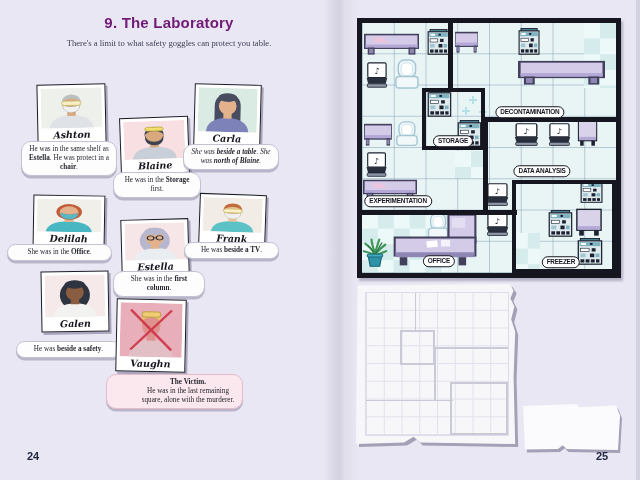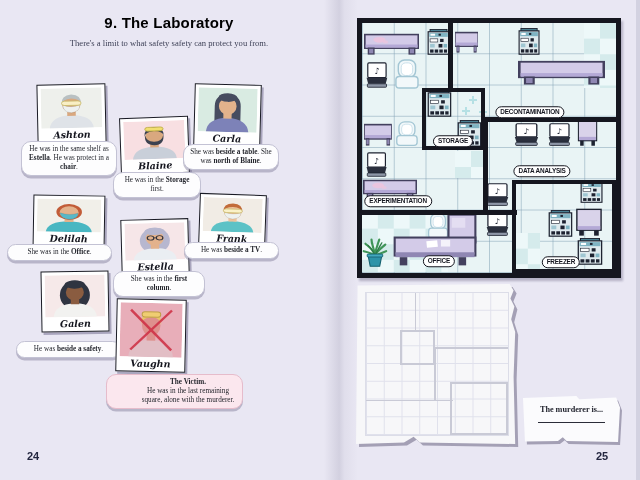--- a/index.html
+++ b/index.html
@@ -2,21 +2,21 @@
 <html><head>
 <meta charset="utf-8">
 <style>
   html,body{margin:0;padding:0;}
   .stage{position:relative;width:640px;height:480px;background:#e9e7f3;overflow:hidden;
          font-family:"Liberation Serif",serif;}
   .spine{position:absolute;left:324px;top:0;width:34px;height:480px;pointer-events:none;
          background:linear-gradient(90deg,transparent,rgba(60,55,95,.13) 45%,rgba(60,55,95,.05) 60%,transparent);}
   .edge-r{position:absolute;right:0;top:0;width:4px;height:480px;background:rgba(60,55,95,.12);}
   .title{position:absolute;left:0;top:14px;width:338px;text-align:center;
-         font:bold 15px "Liberation Sans",sans-serif;color:#000000;letter-spacing:.2px;}
+         font:bold 15px "Liberation Sans",sans-serif;color:#701a75;letter-spacing:.2px;}
   .subtitle{position:absolute;left:0;top:38px;width:338px;text-align:center;
          font:8.6px "Liberation Serif",serif;color:#3c3f55;}
   .pagenum{position:absolute;top:450px;font:bold 11px "Liberation Sans",sans-serif;color:#23263f;}
   .pagenum.l{left:27px}.pagenum.r{left:596px}
   
   .card{position:absolute;background:#fff;border:1.6px solid #191a24;padding:3px 3px 0;
         box-shadow:2px 2.5px 0 rgba(105,100,135,.5);}
   .card svg{display:block}
   .nm{text-align:center;font:italic bold 9.5px "DejaVu Serif",serif;color:#15161f;padding:1px 0 2px;}
   .bubble{position:absolute;background:#fdfdfe;border:1.2px solid #c3c2d4;border-radius:10px;
@@ -61,21 +61,21 @@
        clip-path:polygon(0 6%,55% 2%,58% 9%,96% 5%,100% 26%,98% 98%,45% 96%,41% 88%,36% 96%,2% 97%);}
   .mn-text{padding-top:10px;text-align:center;font:bold 8.2px "Liberation Serif",serif;color:#1d1f2a;}
   .mn-line{width:70%;margin:8px auto 0;border-top:1.3px solid #2a2c38;}
 </style>
 </head>
 <body>
 
 <div class="stage">
   <div class="page-left">
     <div class="title">9. The Laboratory</div>
-    <div class="subtitle">There's a limit to what safety safety can protect you from.</div>
+    <div class="subtitle">There's a limit to what safety goggles can protect you table.</div>
     <div id="suspects">
         <div class="card" style="left: 37px; top: 84px; width: 61px; transform: rotate(-1.2deg);">
           <svg viewBox="0 0 100 92" preserveAspectRatio="none" width="100%" height="40">
             <rect x="0" y="0" width="100" height="92" fill="#eef0ec"></rect>
             <path d="M14,92 Q16,64 50,62 Q84,64 86,92 Z" fill="#dfe3e8"></path>
             <rect x="43" y="48" width="14" height="16" fill="#d9a87f"></rect>
             <ellipse cx="50" cy="38" rx="15" ry="18" fill="#d9a87f"></ellipse>
             <path d="M34,38 Q33,16 50,15 Q67,16 66,38 Q65,25 50,24 Q35,25 34,38 Z" fill="#b9c0c2"></path>
             <path d="M36,39 Q36,55 50,57 Q64,55 64,39 Q57,43 50,43 Q43,43 36,39 Z" fill="#eef1f0" stroke="rgba(0,0,0,.18)" stroke-width="1"></path>
             <rect x="34" y="30" width="32" height="10" rx="5" fill="rgba(252,246,205,.9)" stroke="#c9ba6a" stroke-width="1.6"></rect>
@@ -100,21 +100,21 @@
           <svg viewBox="0 0 100 92" preserveAspectRatio="none" width="100%" height="44">
             <rect x="0" y="0" width="100" height="92" fill="#d9ebe2"></rect>
             <path d="M28,90 L28,38 Q28,14 50,14 Q72,14 72,38 L72,90 Z" fill="#474c60"></path>
             <path d="M14,92 Q16,64 50,62 Q84,64 86,92 Z" fill="#7d82b8"></path>
             <rect x="43" y="48" width="14" height="16" fill="#e3b28c"></rect>
             <ellipse cx="50" cy="38" rx="15" ry="18" fill="#e3b28c"></ellipse>
             <ellipse cx="50" cy="20" rx="16" ry="9" fill="#474c60"></ellipse>
           </svg>
           <div class="nm">Carla</div>
         </div>
-        <div class="bubble" style="left: 183px; top: 144px; width: 84px;"><span>She was </span><b>beside a table</b><span>. She was </span><b>north of Blaine</b><span>.</span></div>
+        <div class="bubble" style="left: 183px; top: 144px; width: 84px; font-style: italic;"><span>She was </span><b>beside a table</b><span>. She was </span><b>north of Blaine</b><span>.</span></div>
         <div class="card" style="left: 33px; top: 195px; width: 64px; transform: rotate(1deg);">
           <svg viewBox="0 0 100 92" preserveAspectRatio="none" width="100%" height="33">
             <rect x="0" y="0" width="100" height="92" fill="#f1efe9"></rect>
             <path d="M14,92 Q16,64 50,62 Q84,64 86,92 Z" fill="#49b7c2"></path>
             <rect x="43" y="48" width="14" height="16" fill="#e3b28c"></rect>
             <ellipse cx="50" cy="36" rx="20" ry="22" fill="#c25c38"></ellipse>
             <ellipse cx="50" cy="38" rx="15" ry="18" fill="#e3b28c"></ellipse>
             <path d="M36,39 Q36,55 50,57 Q64,55 64,39 Q57,43 50,43 Q43,43 36,39 Z" fill="#57b8c8" stroke="rgba(0,0,0,.18)" stroke-width="1"></path>
           </svg>
           <div class="nm">Delilah</div>
@@ -497,21 +497,20 @@
             <div class="agbrect" style="left: 23.6%; top: 26%; width: 24.8%; height: 24.8%;"></div>
             <div class="agb" style="left: 47.6%; top: 38%; width: 52.4%; height: 1.2%;"></div>
             <div class="agb" style="left: 48%; top: 38.6%; width: 1.2%; height: 37.2%;"></div>
             <div class="agb" style="left: 0%; top: 75.2%; width: 61%; height: 1.2%;"></div>
             <div class="agbrect" style="left: 59%; top: 62.8%; width: 41%; height: 37.2%;"></div>
           </div>
       </div>
     </div>
     <div id="mnwrap">
       <div id="mnote">
-        <div class="mn-text">The murderer is...</div>
         <div class="mn-line"></div>
       </div>
     </div>
     <div class="pagenum r">25</div>
   </div>
 
   <div class="spine"></div>
   <div class="edge-r"></div>
 </div>
 

